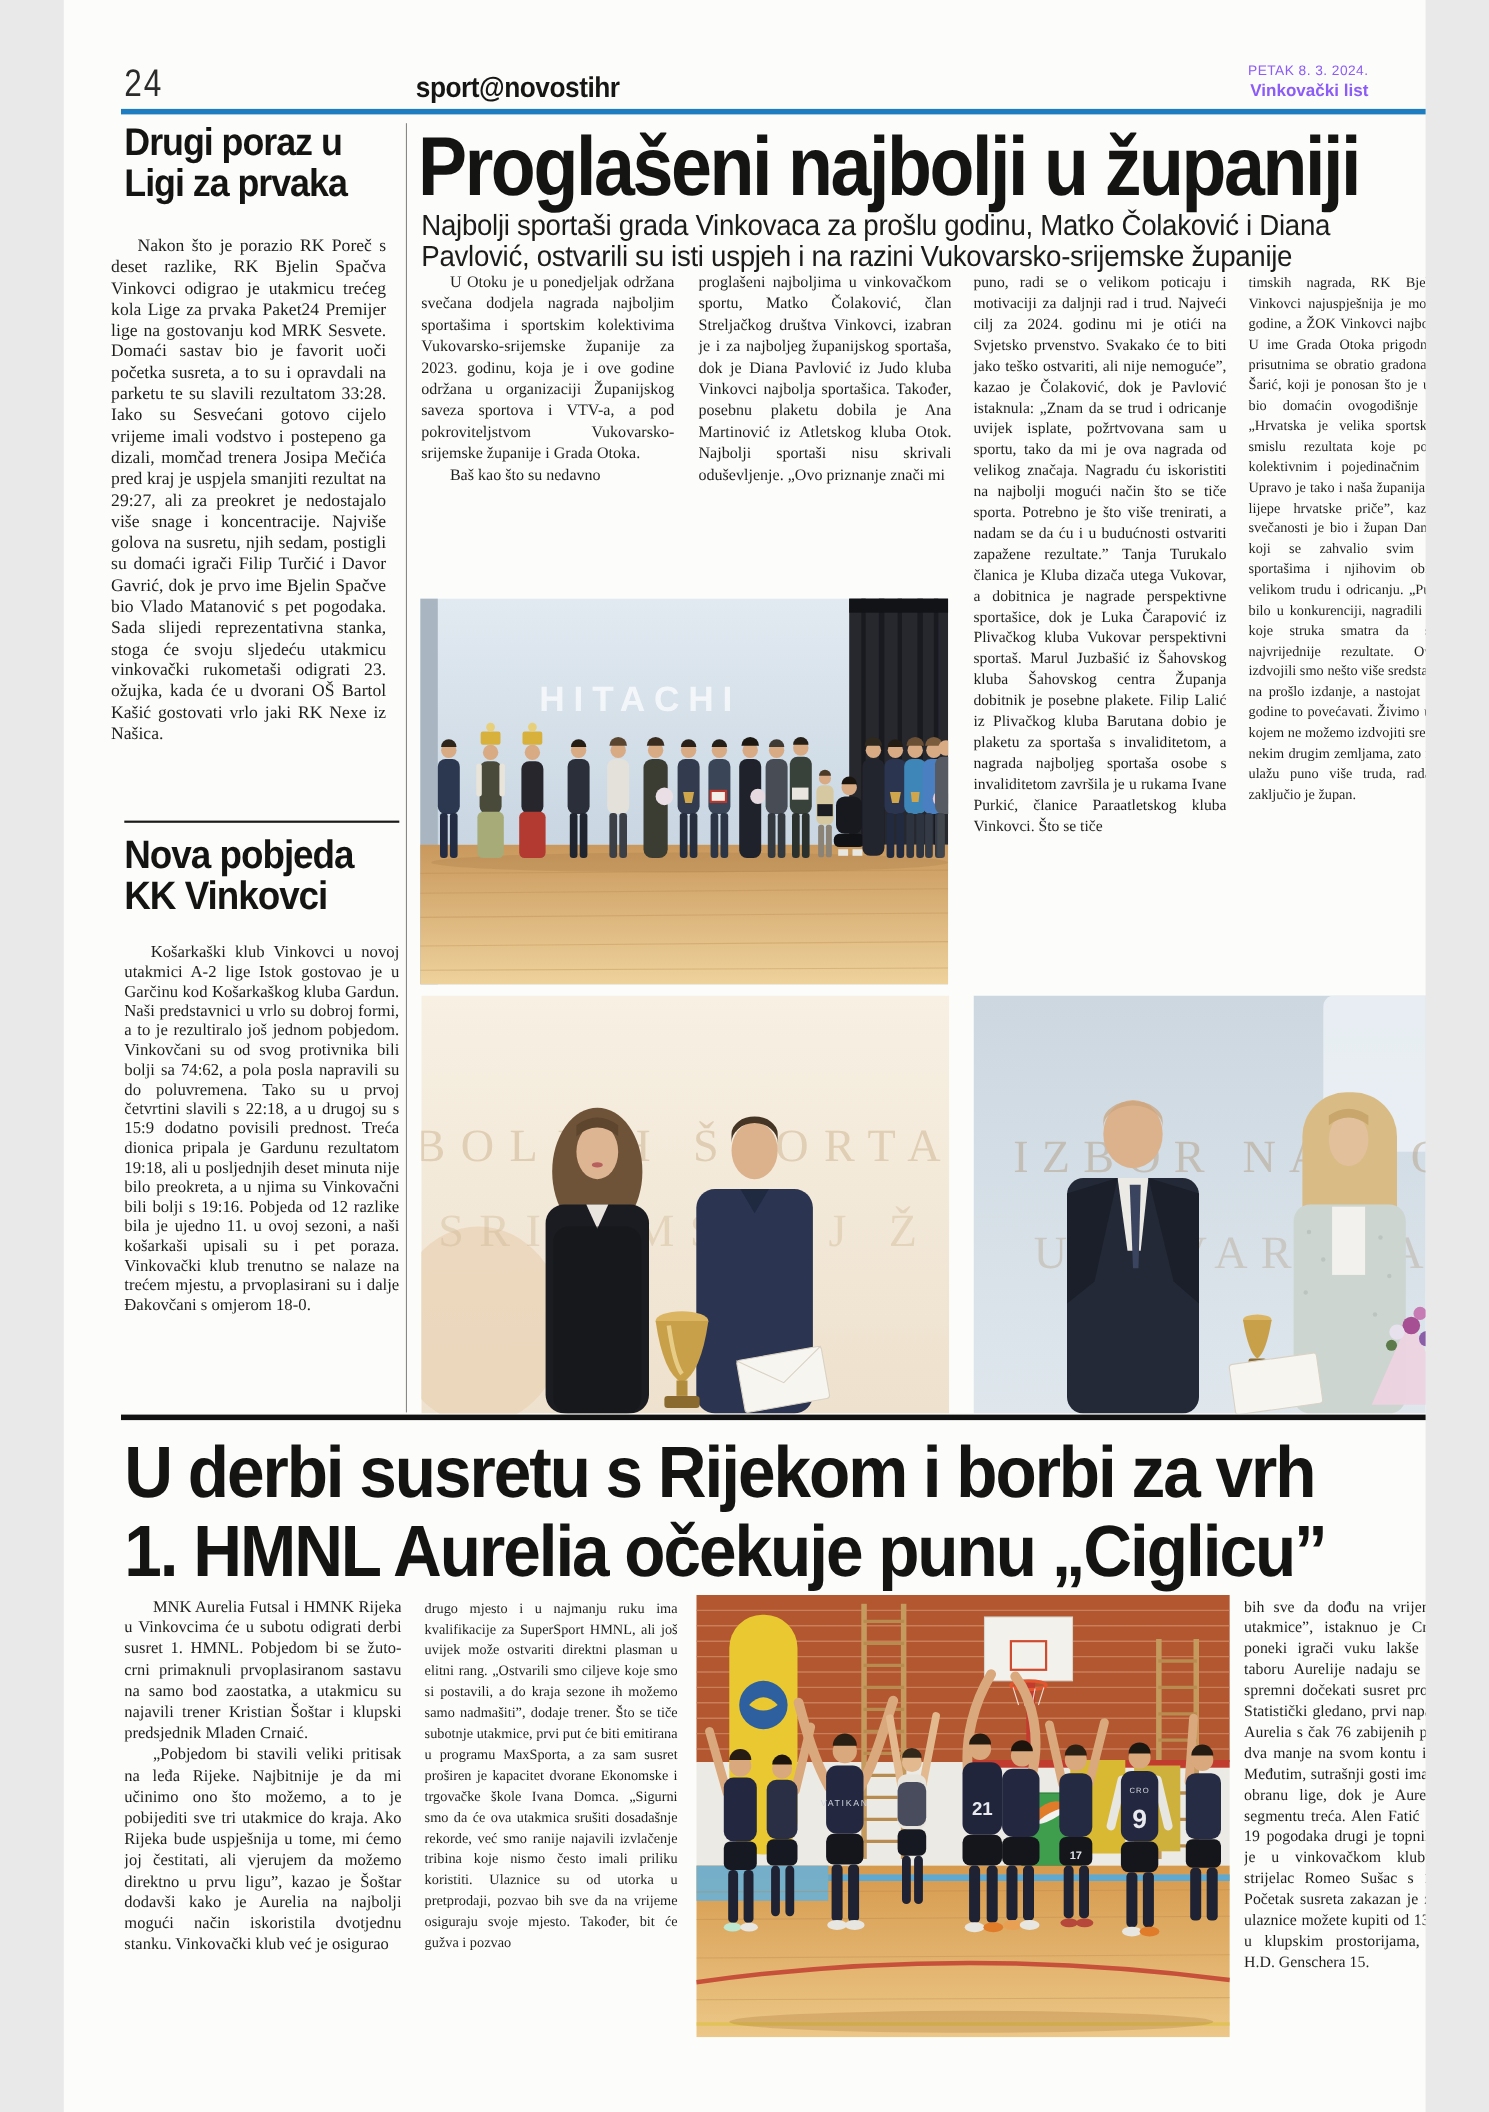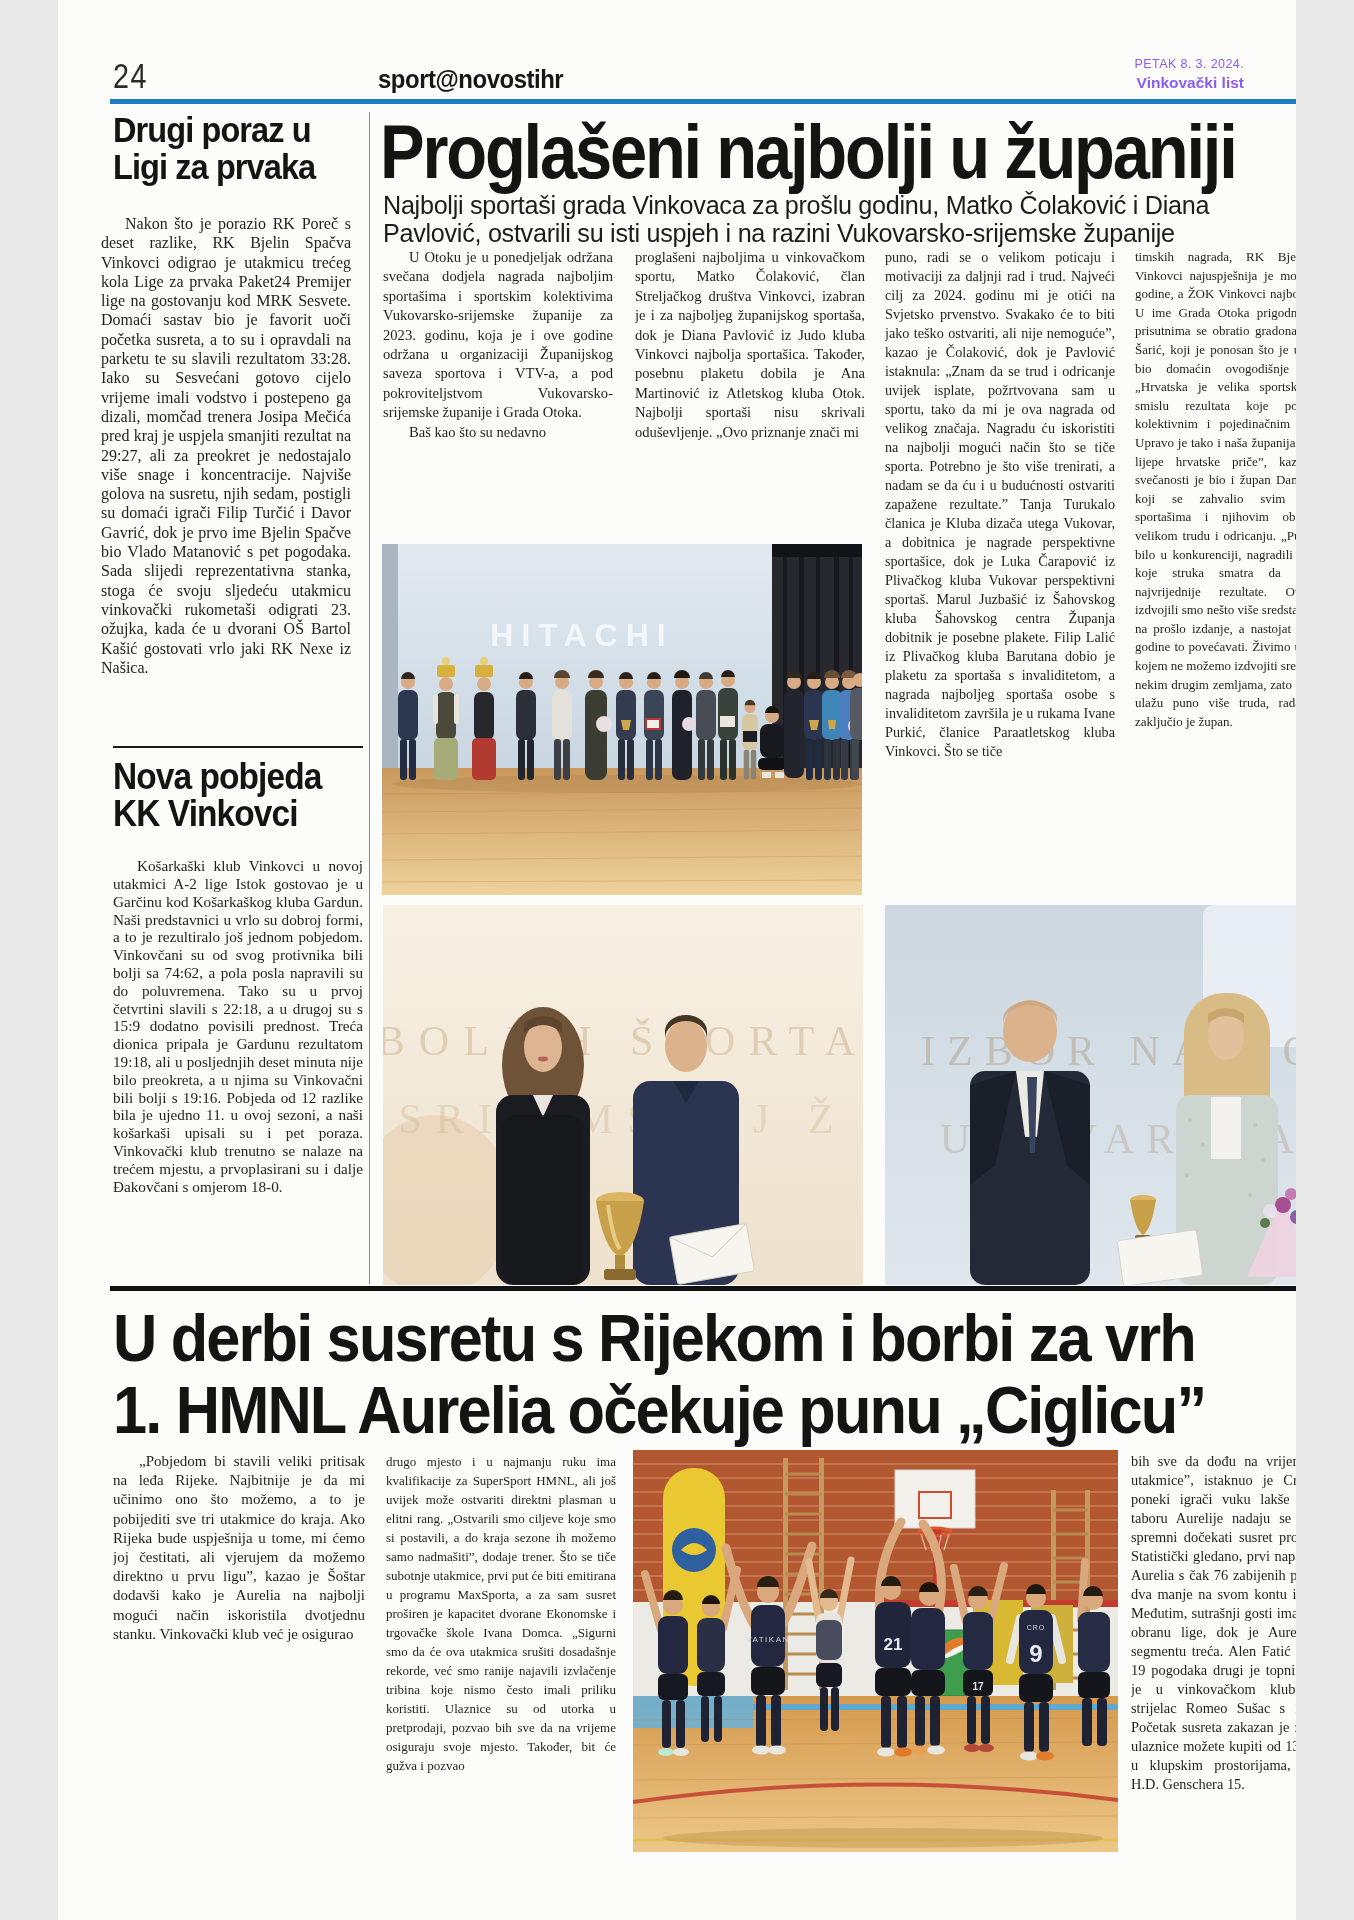--- a/index.html
+++ b/index.html
@@ -333,20 +333,21 @@
         <rect x="235" y="330" width="80" height="46" rx="3" fill="#f7f5f0" stroke="#d8d2c6"></rect>
       </g>
     </svg>
   </div>
 
   <div class="abs rule-black" style="left:52px;top:1286px;width:1250px;height:5px;"></div>
   <div class="abs headline" style="left:55px;top:1300px;font-size:66px;letter-spacing:-2px;transform:scaleX(.93);">U derbi susretu s Rijekom i borbi za vrh</div>
   <div class="abs headline" style="left:55px;top:1372px;font-size:66px;letter-spacing:-2px;transform:scaleX(.93);">1. HMNL Aurelia očekuje punu „Ciglicu”</div>
 
   <div class="abs body-col" style="left:55px;top:1452px;width:252px;height:420px;font-size:15px;line-height:19.2px;">
+    <p class="ind">MNK Aurelia Futsal i HMNK Rijeka u Vinkovcima će u subotu odigrati derbi susret 1. HMNL. Pobjedom bi se žuto-crni primaknuli prvoplasiranom sastavu na samo bod zaostatka, a utakmicu su najavili trener Kristian Šoštar i klupski predsjednik Mladen Crnaić.</p>
     <p class="ind">„Pobjedom bi stavili veliki pritisak na leđa Rijeke. Najbitnije je da mi učinimo ono što možemo, a to je pobijediti sve tri utakmice do kraja. Ako Rijeka bude uspješnija u tome, mi ćemo joj čestitati, ali vjerujem da možemo direktno u prvu ligu”, kazao je Šoštar dodavši kako je Aurelia na najbolji mogući način iskoristila dvotjednu stanku. Vinkovački klub već je osigurao</p>
   </div>
   <div class="abs body-col" style="left:328px;top:1452px;width:230px;height:420px;font-size:13px;line-height:19px;">
     <p>drugo mjesto i u najmanju ruku ima kvalifikacije za SuperSport HMNL, ali još uvijek može ostvariti direktni plasman u elitni rang. „Ostvarili smo ciljeve koje smo si postavili, a do kraja sezone ih možemo samo nadmašiti”, dodaje trener. Što se tiče subotnje utakmice, prvi put će biti emitirana u programu MaxSporta, a za sam susret proširen je kapacitet dvorane Ekonomske i trgovačke škole Ivana Domca. „Sigurni smo da će ova utakmica srušiti dosadašnje rekorde, već smo ranije najavili izvlačenje tribina koje nismo često imali priliku koristiti. Ulaznice su od utorka u pretprodaji, pozvao bih sve da na vrijeme osiguraju svoje mjesto. Također, bit će gužva i pozvao</p>
   </div>
   <div class="abs body-col" style="left:1073px;top:1452px;width:230px;height:420px;font-size:14.4px;line-height:19px;">
     <p>bih sve da dođu na vrijeme na dan utakmice”, istaknuo je Crnaić. Iako poneki igrači vuku lakše ozljede, u taboru Aurelije nadaju se da će svi spremni dočekati susret protiv Rijeke. Statistički gledano, prvi napad lige ima Aurelia s čak 76 zabijenih pogodaka, a dva manje na svom kontu ima Rijeka. Međutim, sutrašnji gosti imaju najbolju obranu lige, dok je Aurelia u tom segmentu treća. Alen Fatić iz Rijeke s 19 pogodaka drugi je topnik lige, dok je u vinkovačkom klubu najbolji strijelac Romeo Sušac s 13 golova. Početak susreta zakazan je za 17:30, a ulaznice možete kupiti od 13 do 18 sati u klupskim prostorijama, na adresi H.D. Genschera 15.</p>
   </div>
 
   <div class="abs" style="left:575px;top:1450px;">

